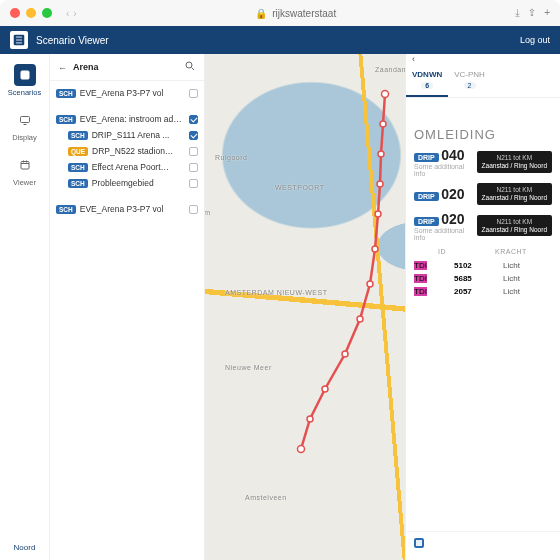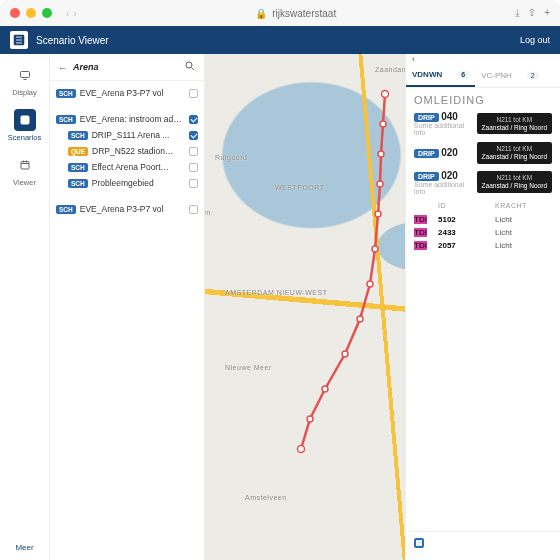--- a/index.html
+++ b/index.html
@@ -30,21 +30,21 @@
   .rail .item.active { color: #154273; }
   .rail .item .ico { width: 22px; height: 22px; border-radius: 4px; margin-bottom: 2px; display:flex; align-items:center; justify-content:center; }
   .rail .item.active .ico { background: #154273; }
   .rail .item.active .ico svg { stroke:#fff; fill:#fff;}
   .rail .help { margin-top: auto; margin-bottom: 8px; font-size:8px; color:#154273; }
 
   
   .treepanel { width: 155px; background:#fff; border-right:1px solid #eee; font-size:9px; }
   .treehdr { display:flex; align-items:center; padding:6px 8px; gap:6px; border-bottom:1px solid #f0f0f0; }
   .treehdr .back { color:#555; }
-  .treehdr .title { flex:1; font-weight:600; color:#222;font-style:italic; }
+  .treehdr .title { flex:1; font-weight:600; color:#222; }
   .tree { padding: 4px 0; }
   .node { display:flex; align-items:center; padding: 3px 6px; gap:4px; cursor:pointer; }
   .node.indent { padding-left: 18px; }
   .badge { font-size:6.5px; font-weight:700; color:#fff; padding:1px 3px; border-radius:2px; min-width:18px; text-align:center; }
   .b-sch { background:#2b6cb0; }
   .b-que { background:#e8a317; }
   .node .label { flex:1; white-space:nowrap; overflow:hidden; text-overflow:ellipsis; color:#333; font-size:8.5px; }
   .node .chk { width:9px; height:9px; border:1px solid #bbb; border-radius:2px; }
   .node .chk.on { background:#2b6cb0; border-color:#2b6cb0; position:relative; }
   .node .chk.on::after { content:""; position:absolute; left:2px; top:0; width:3px; height:5px; border:solid #fff; border-width:0 1.5px 1.5px 0; transform:rotate(45deg);}
@@ -60,38 +60,38 @@
       radial-gradient(ellipse 100px 60px at 60% 38%, #a9c7d9 0%, #a9c7d9 40%, transparent 41%),
       linear-gradient(#ecebe5,#ecebe5);
   }
   .maplabel { position:absolute; font-size:7px; color:#888; text-shadow:0 0 2px #fff; letter-spacing:0.5px; }
   .routesvg { position:absolute; inset:0; }
   .dot { fill:#fff; stroke:#e3504f; stroke-width:1.5; }
 
   
   .details { position:absolute; right:0; top:0; bottom:0; width:155px; background:#fff; border-left:1px solid #eee; font-size:9px; padding: 0 0 6px 0; display:flex; flex-direction:column; overflow:auto;}
   .dtabs { display:flex; border-bottom:1px solid #eee; font-size:8px; }
-  .dtab { padding:6px 6px; color:#999; display:flex; align-items:center; gap:15px;}
+  .dtab { padding:6px 6px; color:#999; display:flex; align-items:center; gap:3px;flex-direction:column;}
   .dtab.active { color:#154273; border-bottom:2px solid #154273; font-weight:600;}
   .dtab .pill { font-size:7px; background:#eef3f8; color:#154273; border-radius:6px; padding:0 4px;}
-  .dhdr { font-size:11px; letter-spacing:1px; color:#888; padding:6px 8px 2px; text-transform:uppercase;}
+  .dhdr { font-size:13px; letter-spacing:1px; color:#888; padding:6px 8px 2px; text-transform:uppercase;margin-top:23px;}
   .drow { display:flex; align-items:center; padding:3px 8px; gap:6px;}
   .drow .tag { font-size:7px; font-weight:700; color:#fff; padding:1px 4px; border-radius:2px;}
   .t-drip { background:#2b6cb0; }
   .t-tdi { background:#d23ca3; }
-  .drow .val { font-weight:600; font-size:10px; color:#222;}
+  .drow .val { font-weight:600; font-size:14px; color:#222;}
   .drow .sub { font-size:7px; color:#aaa; display:block;}
   .drow .left { flex:1; min-width:0; }
   .blackbox { background:#1a1a1a; color:#fff; font-size:6.5px; padding:3px 5px; border-radius:2px; line-height:1.2; text-align:center; min-width:60px;}
   .blackbox .l1 { color:#ccc; }
   .dtable { padding: 0 8px; font-size:8px;}
   .dthead { display:flex; color:#999; font-size:7px; letter-spacing:0.5px; padding:4px 0;}
   .dthead .c1{width:24px;} .dthead .c2{flex:1;} .dthead .c3{flex:1;}
   .dtr { display:flex; align-items:center; padding:2px 0;}
-  .dtr .c1{width:24px;} .dtr .c2{flex:1; font-weight:600;} .dtr .c3{flex:1; color:#555;}
+  .dtr .c1{width:40px;} .dtr .c2{flex:1; font-weight:600;} .dtr .c3{flex:1; color:#555;}
   .legend { margin-top:auto; padding:6px 8px; display:flex; align-items:center; gap:4px; font-size:7px; color:#888; border-top:1px solid #f3f3f3;}
   .lg-sw { width:10px; height:10px; border:2px solid #2b6cb0; border-radius:2px; background:#eaf0f7;}
   .chev { font-size:9px; color:#444; padding-left:6px;}
 
   svg.ic { width:12px; height:12px; stroke:#666; fill:none; stroke-width:2; }
 </style>
 </head>
 <body>
 
 <div class="chrome">
@@ -122,48 +122,48 @@
         <path d="M7 7h10M7 12h10M7 17h10" stroke="#fff" stroke-width="1.5"></path>
       </svg>
   </div>
   <div class="title">Scenario Viewer</div>
   <div class="logout">Log out</div>
 </div>
 
 <div class="main">
 
   <div class="rail">
+    <div class="item active">
+      <div class="ico">
+          <svg class="ic" viewBox="0 0 24 24">
+            <rect x="4" y="4" width="16" height="16" rx="2"></rect>
+            <path d="M8 9h8M8 13h8"></path>
+          </svg>
+        </div>
+      <span>Scenarios</span>
+    </div>
     <div class="item">
       <div class="ico">
           <svg class="ic" viewBox="0 0 24 24">
             <rect x="3" y="5" width="18" height="12" rx="2"></rect>
             <path d="M9 21h6"></path>
           </svg>
         </div>
       <span>Display</span>
     </div>
-    <div class="item active">
-      <div class="ico">
-          <svg class="ic" viewBox="0 0 24 24">
-            <rect x="4" y="4" width="16" height="16" rx="2"></rect>
-            <path d="M8 9h8M8 13h8"></path>
-          </svg>
-        </div>
-      <span>Scenarios</span>
-    </div>
     <div class="item">
       <div class="ico">
           <svg class="ic" viewBox="0 0 24 24">
             <rect x="4" y="5" width="16" height="15" rx="2"></rect>
             <path d="M4 9h16M9 3v4M15 3v4"></path>
           </svg>
         </div>
       <span>Viewer</span>
     </div>
-    <div class="help">Meer</div>
+    <div class="help">Noord</div>
   </div>
 
   <div class="treepanel">
     <div class="treehdr">
       <span class="back">←</span>
       <span class="title">Arena</span>
       <span><svg class="ic" viewBox="0 0 24 24">
             <circle cx="10" cy="10" r="6"></circle>
             <path d="M20 20l-5-5"></path>
           </svg></span>
@@ -290,21 +290,21 @@
           <div class="c3">KRACHT</div>
         </div>
         <div id="tdis">
             <div class="dtr">
               <div class="c1"><span class="tag t-tdi">TDI</span></div>
     <div class="c2">5102</div>
     <div class="c3">Licht</div>
             </div>
             <div class="dtr">
               <div class="c1"><span class="tag t-tdi">TDI</span></div>
-    <div class="c2">2433</div>
+    <div class="c2">5685</div>
     <div class="c3">Licht</div>
             </div>
             <div class="dtr">
               <div class="c1"><span class="tag t-tdi">TDI</span></div>
     <div class="c2">2057</div>
     <div class="c3">Licht</div>
             </div>
           </div>
       </div>
       <div class="legend">

